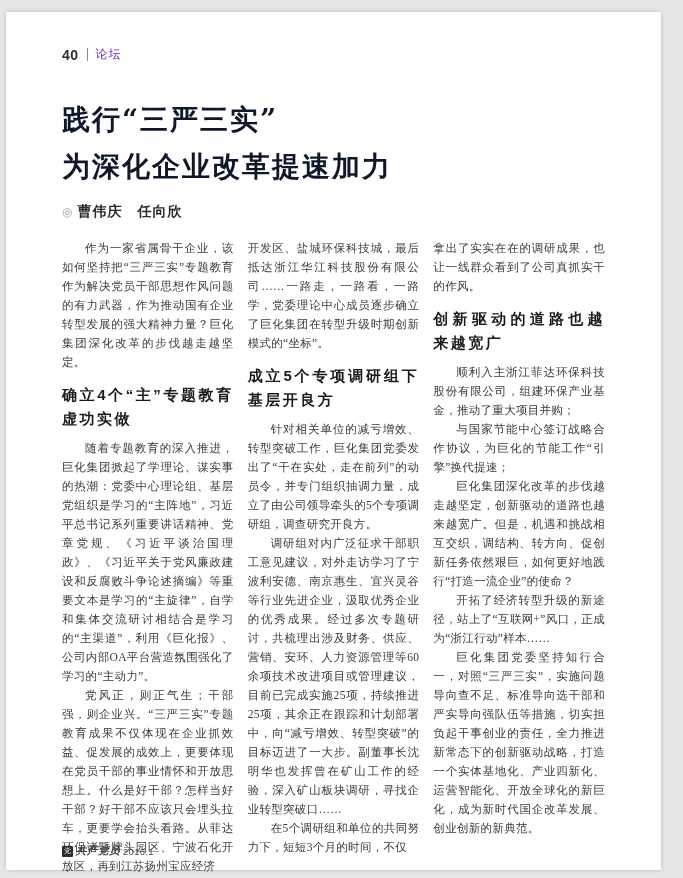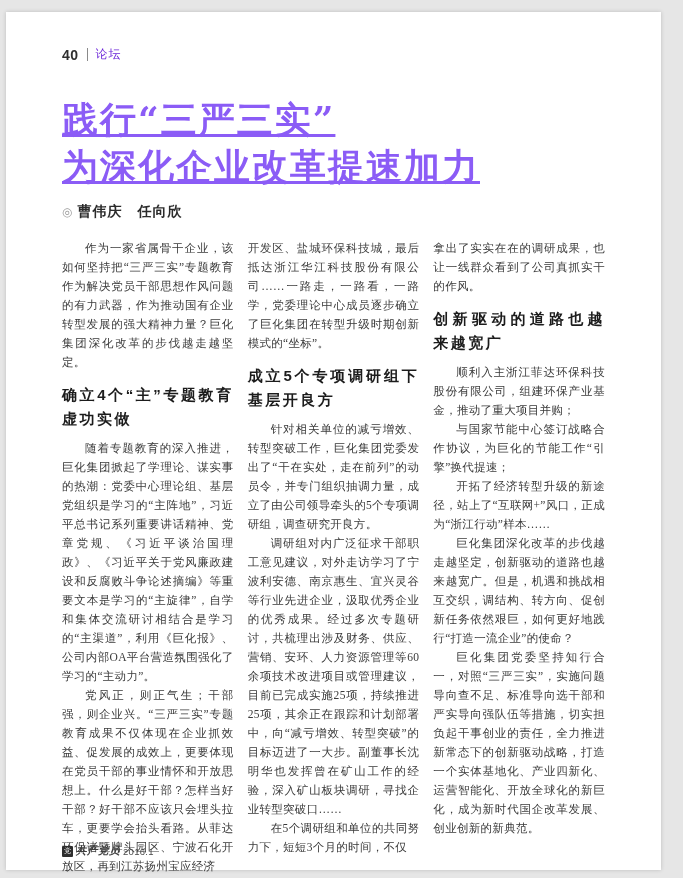--- a/index.html
+++ b/index.html
@@ -13,23 +13,23 @@
   .content { padding:34px 56px 0 56px; }
 
   
   .running-head { display:flex; align-items:center; gap:8px; color:#2f2f2f;
     font-family:"Liberation Sans", sans-serif; }
   .page-num { font-weight:bold; font-size:14px; letter-spacing:.5px; }
   .head-divider { width:1px; height:13px; background:#8a8a8a; }
   .section-label { font-size:12px; color:#6d28d9; letter-spacing:1px; }
 
   
-  .title { margin-top:33px; color:#8b5cf6; font-weight:bold;
+  .title { margin-top:33px; color:#0f172a; font-weight:bold;
     font-family:"DejaVu Serif","Liberation Serif",serif;
-    font-size:36px; line-height:47px; letter-spacing:2px;text-decoration:underline; }
+    font-size:28px; line-height:47px; letter-spacing:2px; }
   .byline { margin-top:13px; display:flex; align-items:center; gap:5px; }
   .byline-bullet { color:#9a9a9a; font-size:12px; line-height:1; }
   .byline-names { font-family:"Liberation Sans",sans-serif; font-weight:bold;
     font-size:14px; color:#2b2b2b; letter-spacing:1px; }
 
   
   .columns { margin-top:18px; display:flex; gap:14px; }
   .col { flex:1 1 0; min-width:0; }
   .col p.para, .col p.para-cont {
     font-size:11.5px; line-height:19px; color:#3a3a3a;
@@ -99,22 +99,22 @@
           <p class="para">针对相关单位的减亏增效、转型突破工作，巨化集团党委发出了“干在实处，走在前列”的动员令，并专门组织抽调力量，成立了由公司领导牵头的5个专项调研组，调查研究开良方。</p>
           <p class="para">调研组对内广泛征求干部职工意见建议，对外走访学习了宁波利安德、南京惠生、宜兴灵谷等行业先进企业，汲取优秀企业的优秀成果。经过多次专题研讨，共梳理出涉及财务、供应、营销、安环、人力资源管理等60余项技术改进项目或管理建议，目前已完成实施25项，持续推进25项，其余正在跟踪和计划部署中，向“减亏增效、转型突破”的目标迈进了一大步。副董事长沈明华也发挥曾在矿山工作的经验，深入矿山板块调研，寻找企业转型突破口……</p>
           <p class="para">在5个调研组和单位的共同努力下，短短3个月的时间，不仅</p>
         </div>
 
         <div class="col">
           <p class="para-cont">拿出了实实在在的调研成果，也让一线群众看到了公司真抓实干的作风。</p>
           <h2 class="col-heading">创新驱动的道路也越来越宽广</h2>
           <p class="para">顺利入主浙江菲达环保科技股份有限公司，组建环保产业基金，推动了重大项目并购；</p>
           <p class="para">与国家节能中心签订战略合作协议，为巨化的节能工作“引擎”换代提速；</p>
+          <p class="para">巨化集团深化改革的步伐越走越坚定，创新驱动的道路也越来越宽广。但是，机遇和挑战相互交织，调结构、转方向、促创新任务依然艰巨，如何更好地践行“打造一流企业”的使命？</p>
           <p class="para">开拓了经济转型升级的新途径，站上了“互联网+”风口，正成为“浙江行动”样本……</p>
-          <p class="para">巨化集团深化改革的步伐越走越坚定，创新驱动的道路也越来越宽广。但是，机遇和挑战相互交织，调结构、转方向、促创新任务依然艰巨，如何更好地践行“打造一流企业”的使命？</p>
           <p class="para">巨化集团党委坚持知行合一，对照“三严三实”，实施问题导向查不足、标准导向选干部和严实导向强队伍等措施，切实担负起干事创业的责任，全力推进新常态下的创新驱动战略，打造一个实体基地化、产业四新化、运营智能化、开放全球化的新巨化，成为新时代国企改革发展、创业创新的新典范。</p>
         </div>
 
       </div>
     </div>
 
     <div class="footer">
       <span class="footer-logo">党</span>
       <span class="footer-name">共产党员</span>
       <span class="footer-issue">2016.1</span>

